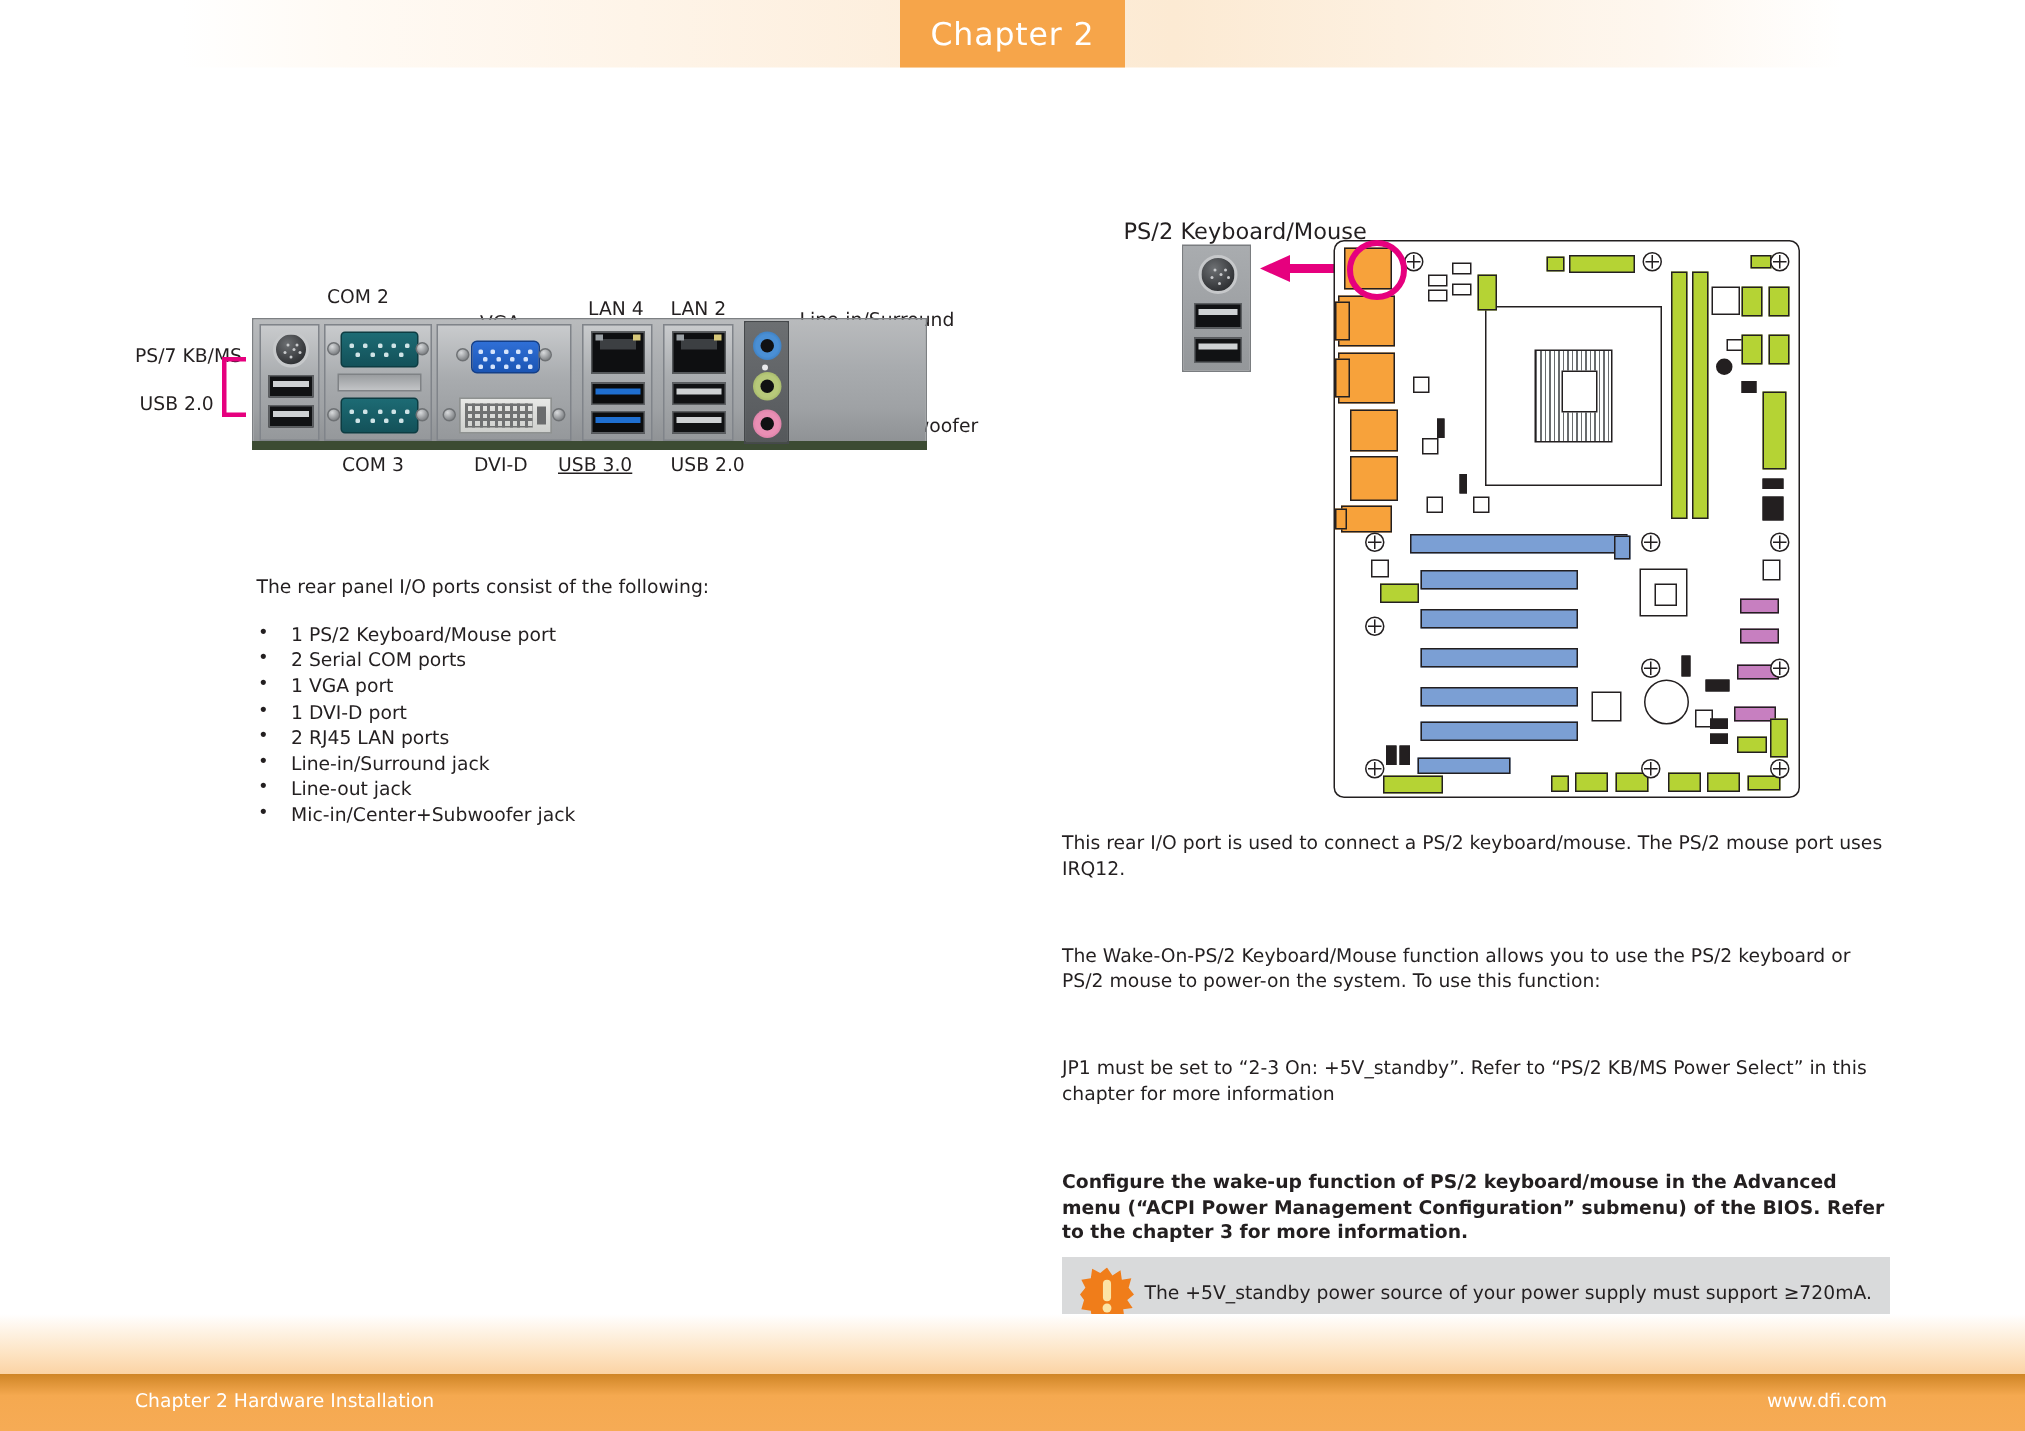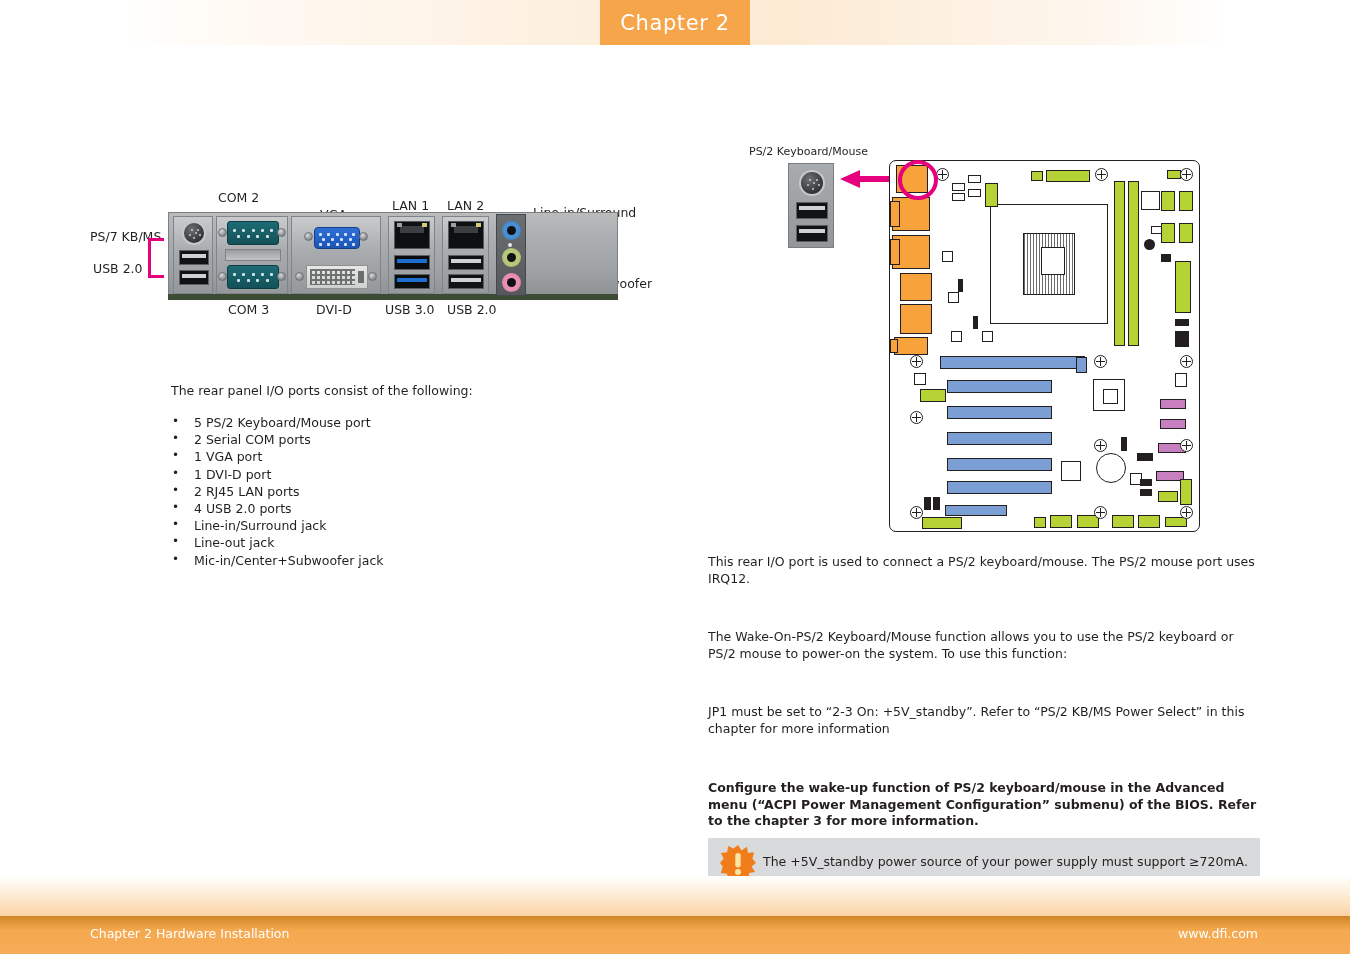--- a/index.html
+++ b/index.html
@@ -128,21 +128,21 @@
   }
 
   
   #left-text{position:absolute;left:171px;top:383px;width:430px;}
   #left-text .intro{font-size:12.5px;margin:0 0 16px 0;}
   #left-text ul{list-style:none;margin:0;padding:0;}
   #left-text li{font-size:12.5px;line-height:17.2px;position:relative;padding-left:23px;}
   #left-text li:before{content:"\2022";position:absolute;left:1px;top:-1px;font-size:12px;}
 
   
-  #ps2-callout-label{position:absolute;left:749px;top:145px;font-size:11px;}
+  #ps2-callout-label{position:absolute;left:749px;top:145px;font-size:15px;}
   
   #ps2-inset{
     position:absolute;left:788px;top:163px;width:46px;height:85px;
     background:linear-gradient(to bottom,#a9acaf,#94979a);
     border:1px solid #7a7d80;box-sizing:border-box;
   }
   #ps2-inset .ps2-port{left:10px;top:6px;width:26px;height:26px;}
   #ps2-inset .usb-port{left:7px;width:32px;height:17px;}
   
   #ps2-arrow{position:absolute;left:838px;top:168px;width:66px;height:22px;}
@@ -187,30 +187,30 @@
 
 <div id="header-band"></div>
 <div id="chapter-tab">
   <span>Chapter 2</span>
 </div>
 
 <div id="rear-panel-figure">
 
   <div class="fig-label" style="left:128px;top:0px;">COM 2</div>
   <div class="fig-label" style="left:230px;top:17px;">VGA</div>
-  <div class="fig-label" style="left:302px;top:8px;">LAN 1</div>
+  <div class="fig-label" style="left:302px;top:8px;">LAN 4</div>
   <div class="fig-label" style="left:357px;top:8px;">LAN 2</div>
 
   <div class="fig-label" style="left:0px;top:39px;">PS/7 KB/MS</div>
   <div class="fig-label" style="left:3px;top:71px;">USB 2.0</div>
   <div id="usb20-bracket"></div>
 
   <div class="fig-label" style="left:138px;top:112px;">COM 3</div>
   <div class="fig-label" style="left:226px;top:112px;">DVI-D</div>
-  <div class="fig-label" style="left:295px;top:112px;">USB 3.0</div>
+  <div class="fig-label" style="left:282px;top:112px;text-decoration:underline;">USB 3.0</div>
   <div class="fig-label" style="left:357px;top:112px;">USB 2.0</div>
 
   <div class="fig-label" style="left:443px;top:15px;">Line-in/Surround</div>
   <div class="fig-label" style="left:443px;top:46px;">Line-out</div>
   <div class="fig-label" style="left:443px;top:72px;">Mic-in/</div>
   <div class="fig-label" style="left:443px;top:86px;">Center+Subwoofer</div>
 
   <div id="io-shield"></div>
   <div id="io-shield-base"></div>
 
@@ -342,26 +342,25 @@
       </div>
     <div class="jack" style="left:5px;top:58px;background:radial-gradient(circle at 50% 50%,#e98fb4 55%,#c96b94);">
         <span class="hole"></span>
       </div>
   </div>
 </div>
 
 <div id="left-text">
   <p class="intro">The rear panel I/O ports consist of the following:</p>
   <ul>
-    <li>5 PS/2 Keyboard/Mouse port</li>
+    <li>1 PS/2 Keyboard/Mouse port</li>
     <li>2 Serial COM ports</li>
     <li>1 VGA port</li>
     <li>1 DVI-D port</li>
     <li>2 RJ45 LAN ports</li>
-    <li>4 USB 2.0 ports</li>
     <li>Line-in/Surround jack</li>
     <li>Line-out jack</li>
     <li>Mic-in/Center+Subwoofer jack</li>
   </ul>
 </div>
 
 <div id="ps2-callout-label">PS/2 Keyboard/Mouse</div>
 
 <div id="ps2-inset">
   <div class="ps2-port">

